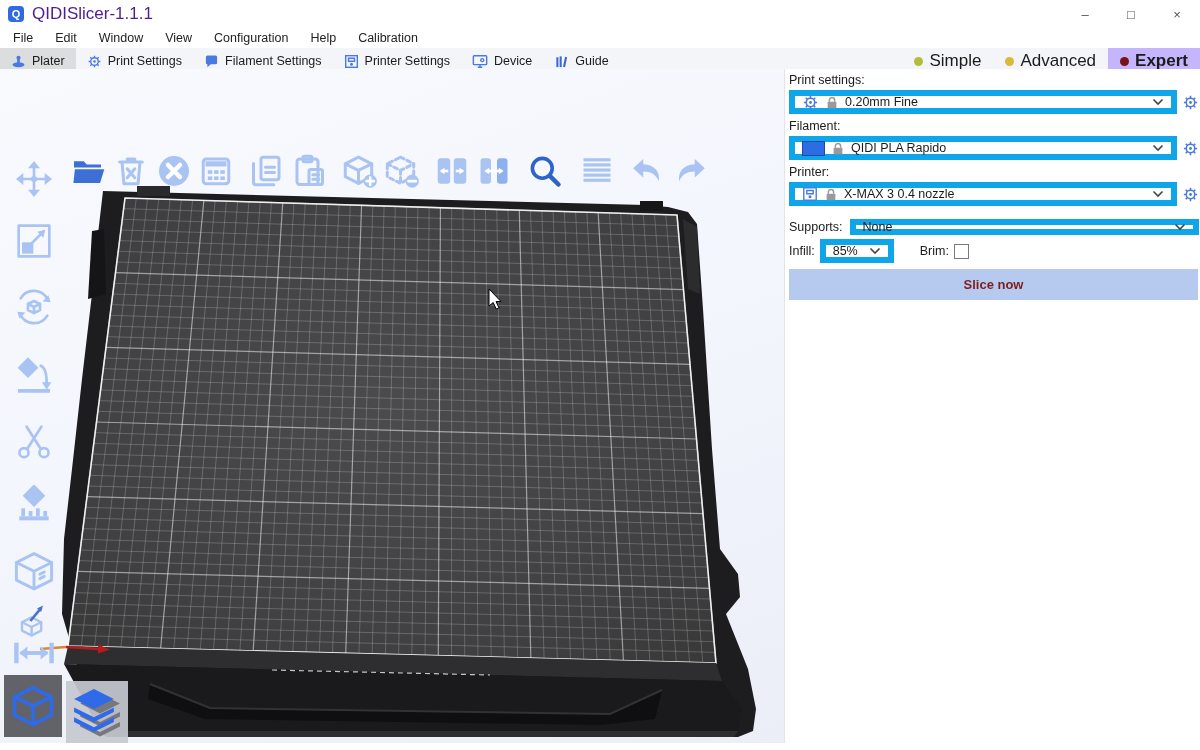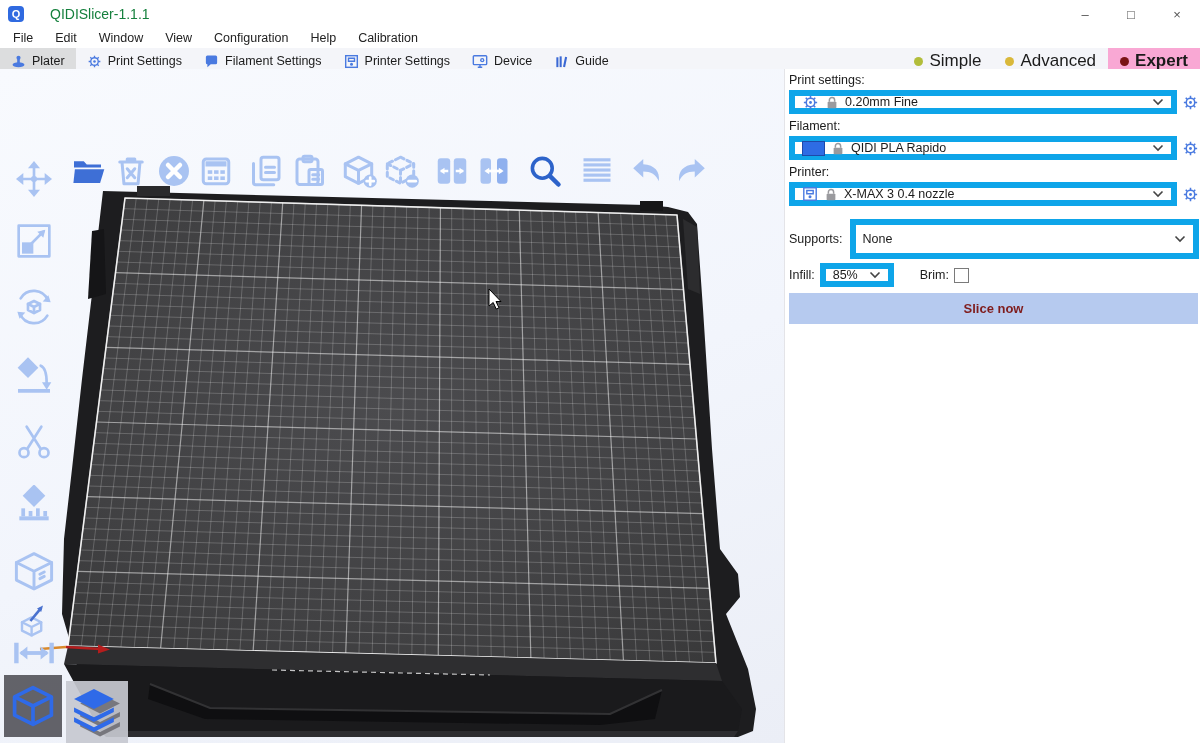--- a/index.html
+++ b/index.html
@@ -4,39 +4,39 @@
 <style>
   * { margin:0; padding:0; box-sizing:border-box; }
   html,body { width:1200px; height:750px; overflow:hidden; background:#fff;
               font-family:"Liberation Sans", sans-serif; color:#1b1b1b; }
   #app { position:relative; width:1200px; height:750px; background:#fff; }
 
   
   .titlebar { height:28px; display:flex; align-items:center; background:#fff; padding-left:8px; }
   .app-logo { width:16px; height:16px; border-radius:4px; background:#2f6ae0; color:#fff;
               font-size:11px; font-weight:bold; display:flex; align-items:center; justify-content:center; }
-  .titlebar .title { margin-left:26px; font-size:14px; color:#15803d; }
+  .titlebar .title { margin-left:8px; font-size:17px; color:#4c1d95; }
   .win-controls { margin-left:auto; display:flex; height:100%; }
   .win-btn { width:46px; display:flex; align-items:center; justify-content:center;
              font-size:13px; color:#555; }
 
   
   .menubar { height:20px; display:flex; align-items:center; background:#fff; padding-left:2px; }
   .menu-item { padding:0 11px; font-size:12.5px; color:#222; height:100%; display:flex; align-items:center; }
 
   
   .tabbar { height:28px; display:flex; align-items:stretch; background:#f4f5f9;
             border-bottom:2px solid #3a66d1; }
   .tab { display:flex; align-items:center; gap:6px; padding:0 11px; font-size:12.5px; color:#1b1b1b; }
   .tab.selected { background:#dcddde; }
   .tab svg { display:block; }
   .modes { margin-left:auto; display:flex; align-items:stretch; }
   .mode { display:flex; align-items:center; gap:6px; padding:0 12px; font-size:17px; }
   .mode .dot { width:9px; height:9px; border-radius:50%; display:inline-block; }
-  .mode.selected { background:#f9a8d4; font-weight:bold; }
+  .mode.selected { background:#c4b5fd; font-weight:bold; }
 
   
   .main { position:absolute; top:69px; left:0; width:1200px; height:674px; display:flex; }
   .viewport { position:relative; width:784px; height:674px;
               background:linear-gradient(160deg,#f8fafe 0%,#f2f5fc 55%,#ebeef6 100%); }
   #scene { position:absolute; inset:0; }
 
   
   .ti { position:absolute; top:84px; width:36px; height:36px; }
   .ti svg { width:100%; height:100%; display:block; }
@@ -55,21 +55,21 @@
            padding:3px 1px 0 4px; display:flex; flex-direction:column; }
   .plabel { font-size:12.5px; margin:1px 0 3px 0; }
   .preset-row { display:flex; align-items:center; gap:5px; margin-bottom:4px; }
   .combo { display:flex; align-items:center; height:24px; border:6px solid #0ea5e9;
            background:#fff; padding:0 7px; gap:6px; flex:1; min-width:0; }
   .combo .txt { flex:1; font-size:12.5px; white-space:nowrap; overflow:hidden; }
   .combo svg.chev { flex:none; }
   .swatch { width:23px; height:15px; background:#2e6ce4; border:1px solid #1e49a8; flex:none; }
   .gear-btn { width:17px; height:17px; flex:none; }
   .row-supports { display:flex; align-items:center; gap:7px; margin-top:9px; }
-  .row-supports .combo { height:40px; }
+  .row-supports .combo { height:16px; }
   .row-infill { display:flex; align-items:center; margin-top:4px; }
   .row-infill .combo { flex:none; width:74px; height:24px; }
   .lbl { font-size:12.5px; }
   .cb { width:15px; height:15px; border:1px solid #7a7a7a; background:#fff; margin-left:5px; }
   .obj-table { flex:1; margin-top:8px; margin-right:1px; border:1px solid #5a5a5a; background:#fff;
                display:flex; flex-direction:column; }
   .obj-head { display:grid; grid-template-columns:198px 30px 1fr; height:24px; align-items:center;
               border-bottom:1px solid #ececec; }
   .obj-head .hc { font-size:12.5px; padding-left:11px; height:100%; display:flex; align-items:center; }
   .obj-head .hc + .hc { border-left:1px solid #c6c6c6; }

